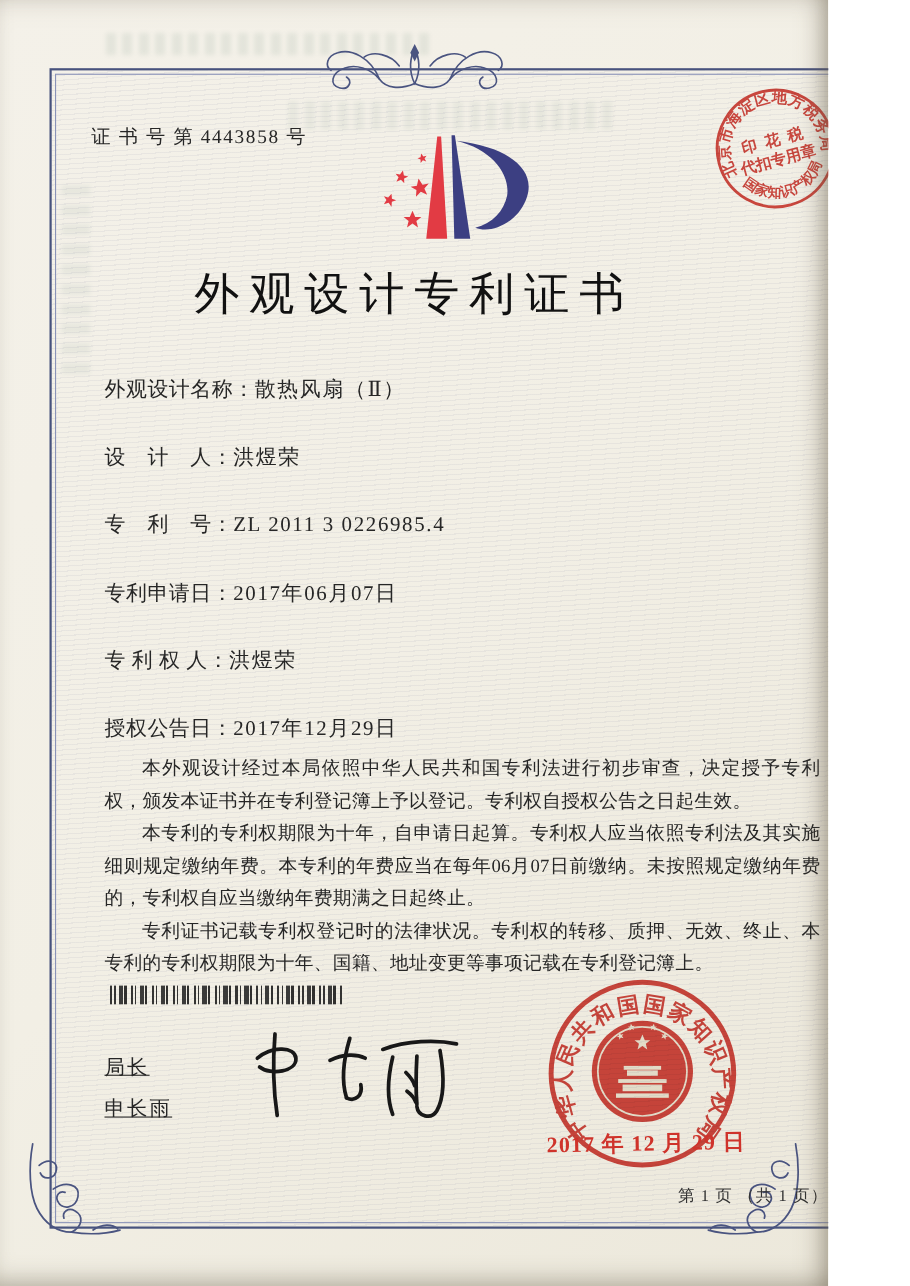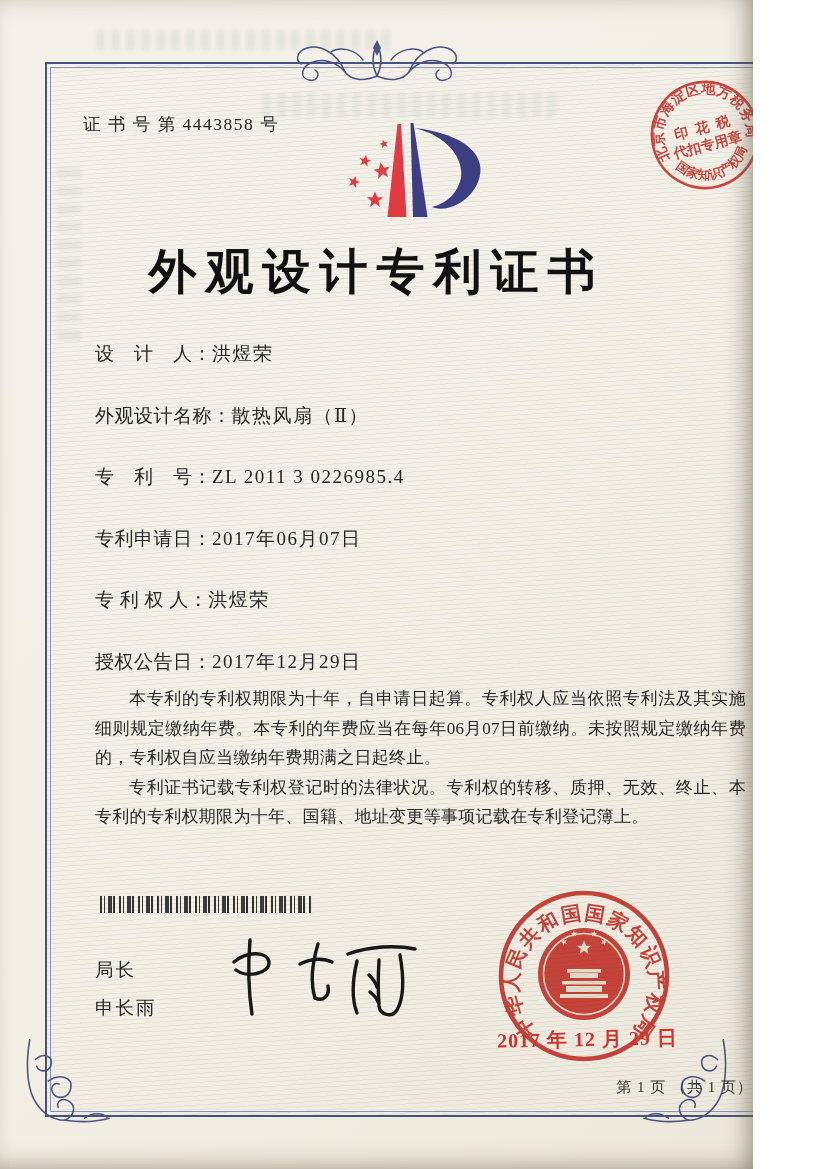--- a/index.html
+++ b/index.html
@@ -29,31 +29,31 @@
   }
   .frame::before{content:"";position:absolute;inset:3px;border:1px solid #8a93b8;}
   .ornament-top{position:absolute;left:50%;top:36px;transform:translateX(-50%);z-index:2;}
   .flourish{position:absolute;z-index:2;}
   .flourish.bl{left:16px;top:1032px;}
   .flourish.br{right:16px;top:1032px;transform:scaleX(-1);}
   
   .cert-number{position:absolute;left:83px;top:112px;z-index:2;font-size:17.5px;letter-spacing:1.5px;}
   .logo{position:absolute;left:325px;top:120px;z-index:2;}
   .title{position:absolute;left:0;top:240px;width:100%;margin:0;text-align:center;z-index:2;
-    font-size:48px;font-weight:700;letter-spacing:9px;color:#111;}
+    font-size:41px;font-weight:400;letter-spacing:9px;color:#111;}
   .tax-stamp{position:absolute;left:630px;top:60px;z-index:3;mix-blend-mode:multiply;opacity:.95;}
   .fields{position:absolute;left:95px;top:341px;right:82px;z-index:2;}
   .field-row{height:61.5px;font-size:19px;}
   .field-label{letter-spacing:.5px;}
   .field-value{letter-spacing:1.5px;}
   .paragraphs{position:absolute;left:95px;top:684px;width:651px;z-index:2;}
   .paragraphs p{margin:0;font-size:17px;line-height:29.5px;text-align:justify;text-indent:2em;letter-spacing:.3px;}
   .barcode{position:absolute;left:100px;top:896px;width:211px;height:17px;z-index:2;opacity:.88;
     background:repeating-linear-gradient(90deg,#1b1b1b 0 2px,transparent 2px 4px,#1b1b1b 4px 5px,transparent 5px 8px,#222 8px 12px,transparent 12px 13px,#161616 13px 15px,transparent 15px 19px);}
-  .signer{position:absolute;left:95px;top:957px;z-index:2;font-size:18.5px;letter-spacing:2px;}
+  .signer{position:absolute;left:95px;top:957px;z-index:2;font-size:18.5px;letter-spacing:2px;text-decoration:underline;}
   .signer div{margin-bottom:13px;}
   .signature{position:absolute;left:222px;top:930px;z-index:2;}
   .seal{position:absolute;left:494px;top:886px;z-index:3;mix-blend-mode:multiply;opacity:.96;}
   .seal-date{position:absolute;left:497px;top:1026px;z-index:4;font-size:20px;font-weight:600;
     color:#cf332b;letter-spacing:1px;transform:rotate(-1deg);}
   .footer{position:absolute;left:0;top:1078px;width:100%;text-align:right;z-index:2;font-size:15px;letter-spacing:1px;color:#333;}
   svg text{font-family:"Liberation Serif","DejaVu Serif",serif;}
 </style>
 </head>
 <body>
@@ -130,40 +130,41 @@
       <text font-size="12.5" font-weight="700">
         <textPath href="#taxArcBot" startOffset="50%" text-anchor="middle">国家知识产权局</textPath>
       </text>
       <text x="75" y="72" text-anchor="middle" font-size="14" font-weight="700" letter-spacing="2">印 花 税</text>
       <text x="75" y="90" text-anchor="middle" font-size="14" font-weight="700">代扣专用章</text>
     </g>
   </svg>
 
   <div class="fields">
     <div class="field-row">
+      <span class="field-label">外观设计名称：</span><span class="field-value">散热风扇（Ⅱ）</span>
+    </div>
+    <div class="field-row">
       <span class="field-label">设　计　人：</span><span class="field-value">洪煜荣</span>
     </div>
     <div class="field-row">
-      <span class="field-label">外观设计名称：</span><span class="field-value">散热风扇（Ⅱ）</span>
-    </div>
-    <div class="field-row">
       <span class="field-label">专　利　号：</span><span class="field-value">ZL 2011 3 0226985.4</span>
     </div>
     <div class="field-row">
       <span class="field-label">专利申请日：</span><span class="field-value">2017年06月07日</span>
     </div>
     <div class="field-row">
       <span class="field-label">专 利 权 人：</span><span class="field-value">洪煜荣</span>
     </div>
     <div class="field-row">
       <span class="field-label">授权公告日：</span><span class="field-value">2017年12月29日</span>
     </div>
   </div>
 
   <div class="paragraphs">
+    <p>本外观设计经过本局依照中华人民共和国专利法进行初步审查，决定授予专利权，颁发本证书并在专利登记簿上予以登记。专利权自授权公告之日起生效。</p>
     <p>本专利的专利权期限为十年，自申请日起算。专利权人应当依照专利法及其实施细则规定缴纳年费。本专利的年费应当在每年06月07日前缴纳。未按照规定缴纳年费的，专利权自应当缴纳年费期满之日起终止。</p>
     <p>专利证书记载专利权登记时的法律状况。专利权的转移、质押、无效、终止、本专利的专利权期限为十年、国籍、地址变更等事项记载在专利登记簿上。</p>
   </div>
 
   <div class="barcode"></div>
 
   <div class="signer">
     <div>局长</div>
     <div>申长雨</div>
   </div>

